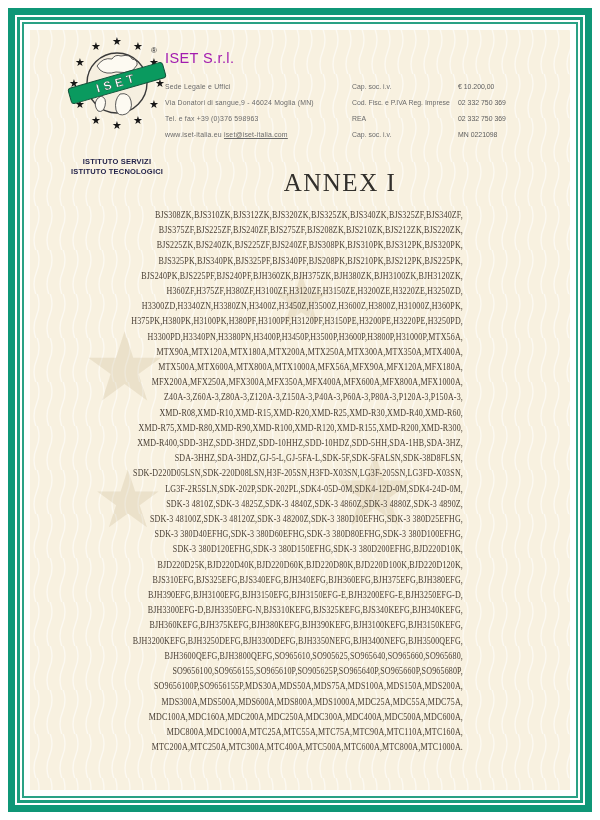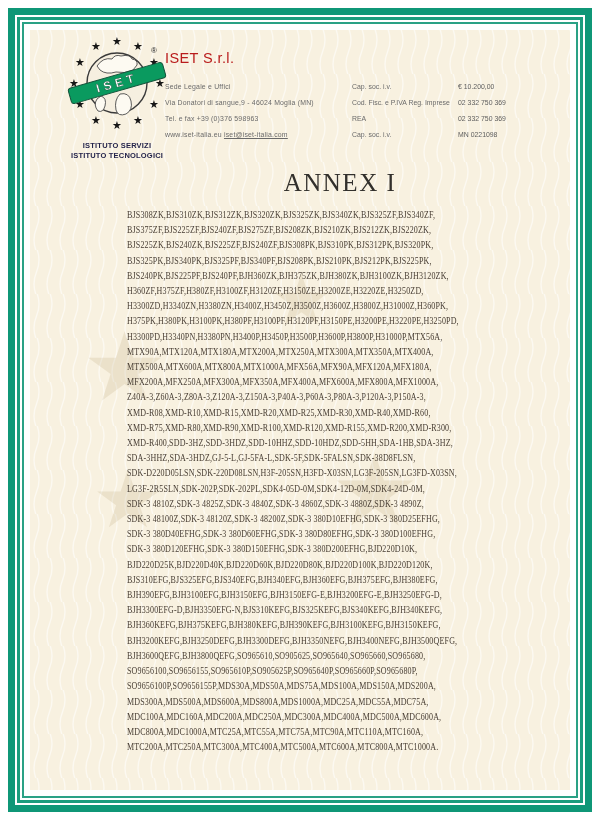--- a/index.html
+++ b/index.html
@@ -8,31 +8,31 @@
   
   .frame1{position:absolute;inset:8px;border:7px solid #0f9777;}
   .frame2{position:absolute;inset:2px;border:3px solid #1c9c7d;}
   .frame3{position:absolute;inset:2px;border:2px solid #2aa185;}
   .page{position:absolute;inset:6px;background:#f8f1e0;overflow:hidden;}
   .pattern-layer{position:absolute;inset:0;pointer-events:none;}
   .watermark{position:absolute;color:rgba(176,156,108,0.18);pointer-events:none;line-height:1;}
   
   .logo-wrap{position:absolute;left:22px;top:6px;width:130px;text-align:center;}
   .logo-svg{width:104px;height:100px;}
-  .logo-caption{font-size:7.5px;font-weight:700;color:#23234a;line-height:9.5px;letter-spacing:.2px;margin-top:1px;}
-  .company-name{position:absolute;left:135px;top:20px;font-size:14.5px;color:#b91c1c;letter-spacing:.4px;}
+  .logo-caption{font-size:7.5px;font-weight:700;color:#23234a;line-height:9.5px;letter-spacing:.2px;margin-top:17px;}
+  .company-name{position:absolute;left:135px;top:20px;font-size:14.5px;color:#a21caf;letter-spacing:.4px;}
   .addr{position:absolute;left:135px;font-size:6.9px;color:#6a6a6a;letter-spacing:.2px;white-space:nowrap;}
   .addr a, .weblink{color:#6a6a6a;text-decoration:none;}
   .email{text-decoration:underline;}
   .reg-label{position:absolute;left:322px;font-size:6.9px;color:#6a6a6a;white-space:nowrap;}
   .reg-value{position:absolute;left:428px;font-size:6.9px;color:#5d5d5d;white-space:nowrap;}
   
   .annex-title{position:absolute;left:0;top:139px;width:100%;text-align:center;
      font-family:"Liberation Serif",serif;font-size:25px;color:#32302c;letter-spacing:1.5px;padding-left:40px;}
-  .codes{position:absolute;left:97px;top:177px;width:420px;}
+  .codes{position:absolute;left:97px;top:177px;width:420px;text-align:right;}
   .code-line{font-family:"Liberation Serif",serif;font-size:10px;line-height:15.2px;
      color:#473d33;white-space:nowrap;letter-spacing:.2px;
      transform:scaleX(0.8);transform-origin:left center;}
 </style>
 </head>
 <body>
 
 <div class="frame1">
  <div class="frame2">
   <div class="frame3">

